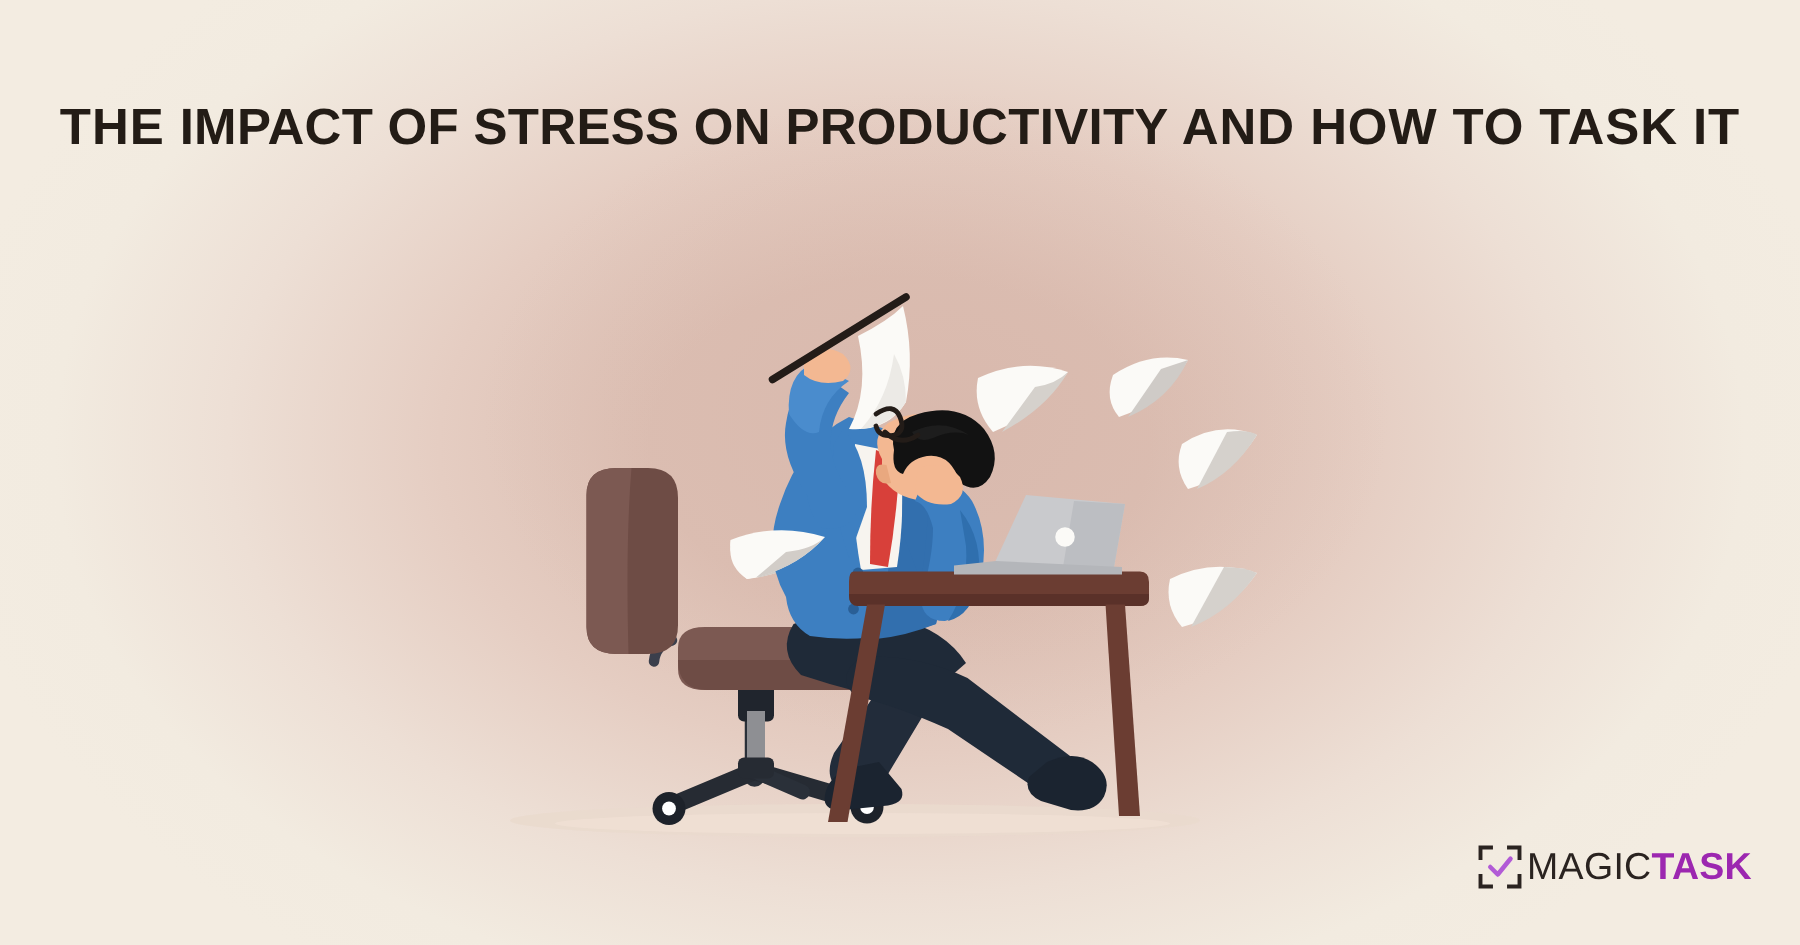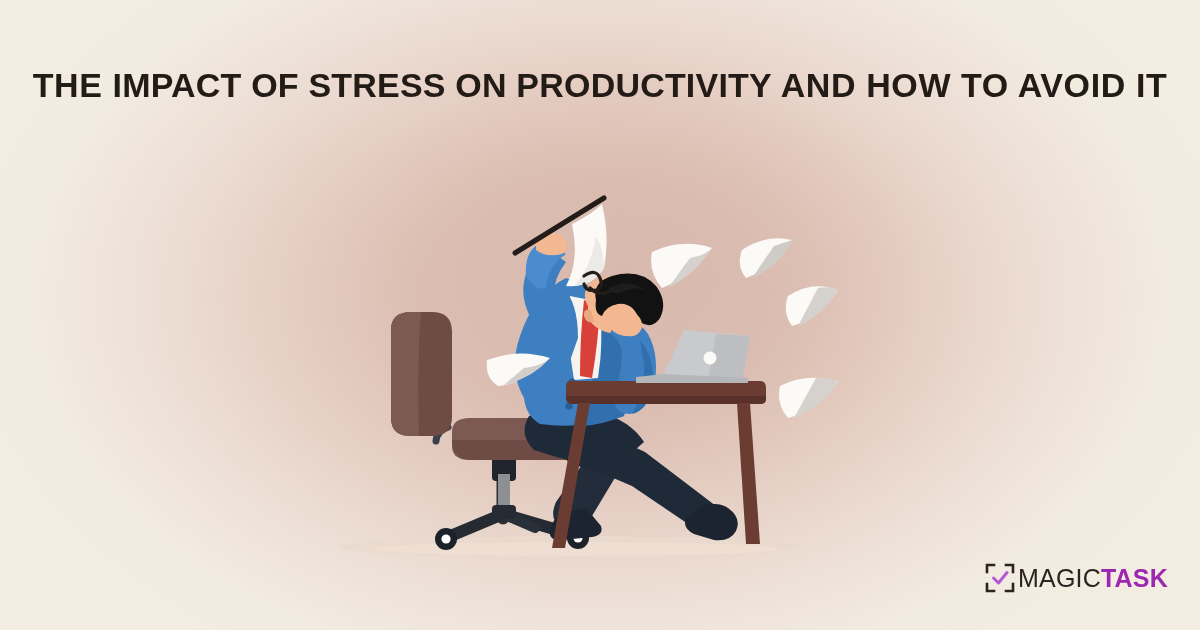--- a/index.html
+++ b/index.html
@@ -223,21 +223,21 @@
         <g>
           <path d="M487 360 Q518 348 550 358 Q530 380 498 386 Q485 374 487 360 Z" fill="#fbfaf7"></path>
           <path d="M524 368 Q542 366 550 358 Q532 378 504 385 Z" fill="#d2cdc8"></path>
         </g>
       </g>
 
     </svg>
   </div>
 
   <div class="title-wrap">
-    <h1 class="title"><span class="t-light">THE </span><span class="t-bold">IMPACT OF STRESS ON PRODUCTIVITY</span><span class="t-light"> AND HOW TO AVOID IT</span></h1>
+    <h1 class="title"><span class="t-light">THE </span><span class="t-bold">IMPACT OF STRESS ON PRODUCTIVITY</span><span class="t-light"> AND HOW TO TASK IT</span></h1>
   </div>
 
   <div class="logo">
     <span class="logo-mark">
       <svg viewBox="0 0 32 32" width="32" height="32" xmlns="http://www.w3.org/2000/svg">
 
         <path d="M3 10 L3 3 L10 3" stroke="#2a2320" stroke-width="2.6" fill="none" stroke-linecap="square"></path>
         <path d="M22 3 L29 3 L29 10" stroke="#2a2320" stroke-width="2.6" fill="none" stroke-linecap="square"></path>
         <path d="M29 22 L29 29 L22 29" stroke="#2a2320" stroke-width="2.6" fill="none" stroke-linecap="square"></path>
         <path d="M10 29 L3 29 L3 22" stroke="#2a2320" stroke-width="2.6" fill="none" stroke-linecap="square"></path>

